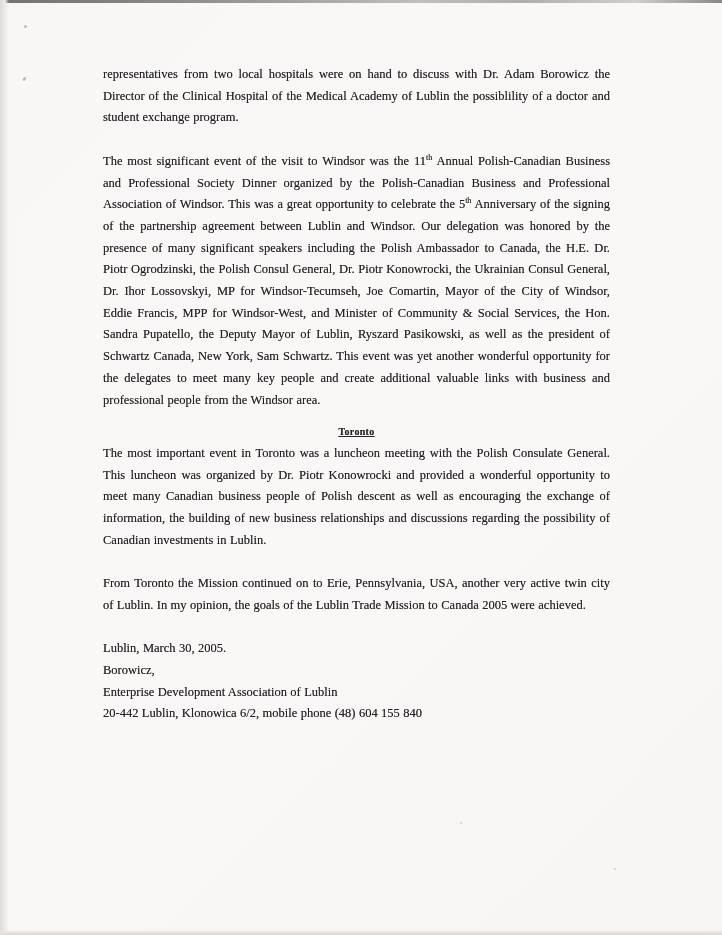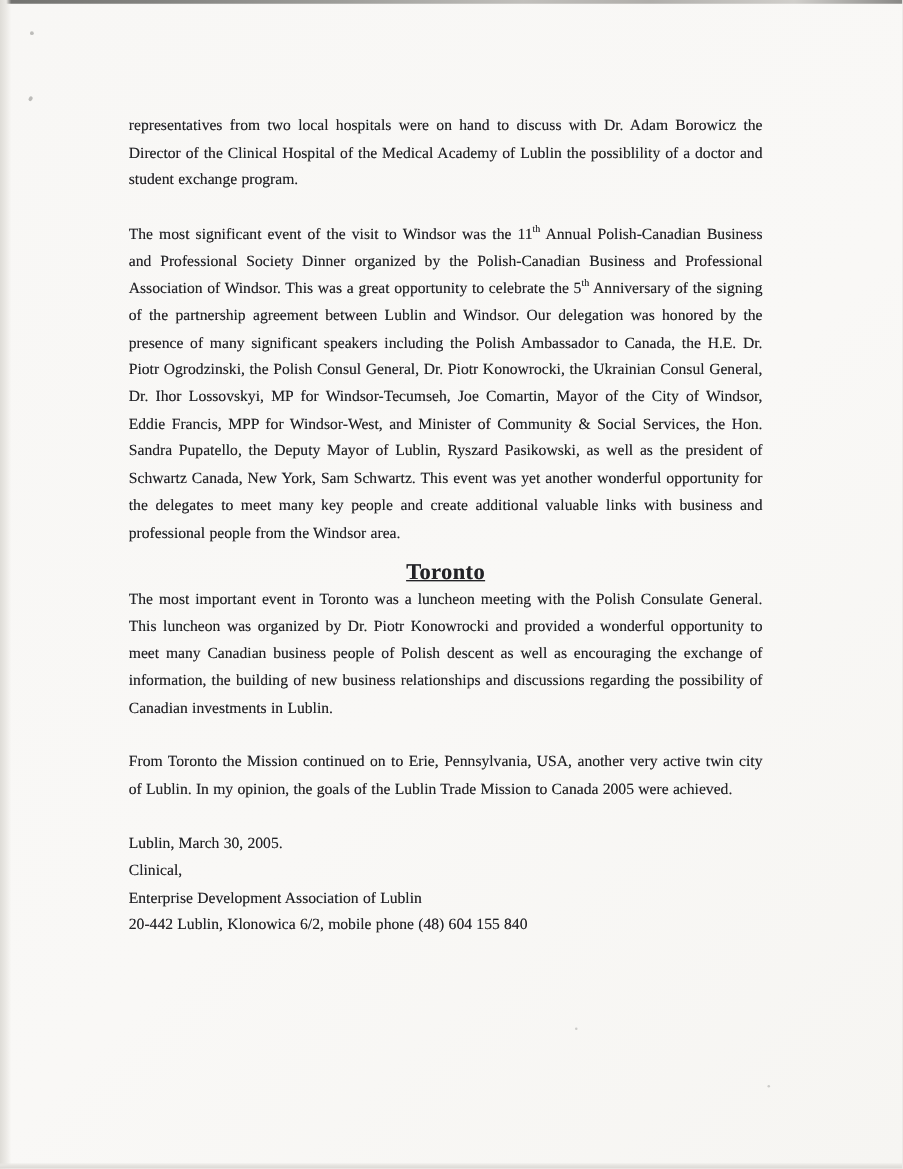--- a/index.html
+++ b/index.html
@@ -33,39 +33,39 @@
   .speckle {
     position: absolute; width: 3px; height: 3px; border-radius: 50%;
     background: #8d8c89; opacity: 0.55;
   }
   .sp1 { left: 24px; top: 25px; }
   .sp2 { left: 23px; top: 77px; width: 3px; height: 4px; transform: rotate(35deg); }
   .sp3 { left: 460px; top: 822px; width: 2px; height: 2px; opacity: 0.4; }
   .sp4 { left: 614px; top: 868px; width: 2px; height: 2px; opacity: 0.4; }
 
   .textblock {
-    position: absolute; left: 103px; top: 90px; width: 507px;
+    position: absolute; left: 103px; top: 64px; width: 507px;
     font-size: 12.5px; line-height: 21.7px;
     color: #232327;
     text-shadow: 0 0 0.5px rgba(35,35,40,0.55);
     word-spacing: 0.3px;
   }
   .textblock p {
     margin: 0 0 21.7px 0;
     text-align: justify;
   }
   .textblock p.no-gap { margin-bottom: 0; }
   sup.ordinal {
     font-size: 8px;
     vertical-align: super;
     line-height: 0;
   }
   .heading {
     margin: 10px 0 0 0;
-    font-size: 18px;
+    font-size: 10px;
     font-weight: bold;
     text-decoration: underline;
     text-align: center;
     letter-spacing: 0.3px;
   }
   .sig-row { display: flex; }
   .sig-name { display: inline-block; width: 307px; }
   .sig-line { text-align: left; }
 </style>
 </head>
@@ -89,17 +89,17 @@
     <h2 class="heading">Toronto</h2>
 
 
     <p>The most important event in Toronto was a luncheon meeting with the Polish Consulate General. This luncheon was organized by Dr. Piotr Konowrocki and provided a wonderful opportunity to meet many Canadian business people of Polish descent as well as encouraging the exchange of information, the building of new business relationships and discussions regarding the possibility of Canadian investments in Lublin.</p>
 
     <p>From Toronto the Mission continued on to Erie, Pennsylvania, USA, another very active twin city of Lublin. In my opinion, the goals of the Lublin Trade Mission to Canada 2005 were achieved.</p>
 
     <div class="sig-row">
       <span class="sig-date">Lublin, March 30, 2005.</span>
     </div>
-    <div class="sig-line">Clinical,</div>
+    <div class="sig-line">Borowicz,</div>
     <div class="sig-line">Enterprise Development Association of Lublin</div>
     <div class="sig-line">20-442 Lublin, Klonowica 6/2, mobile phone (48) 604 155 840</div>
   </div>
 </div>
 
 </body></html>

